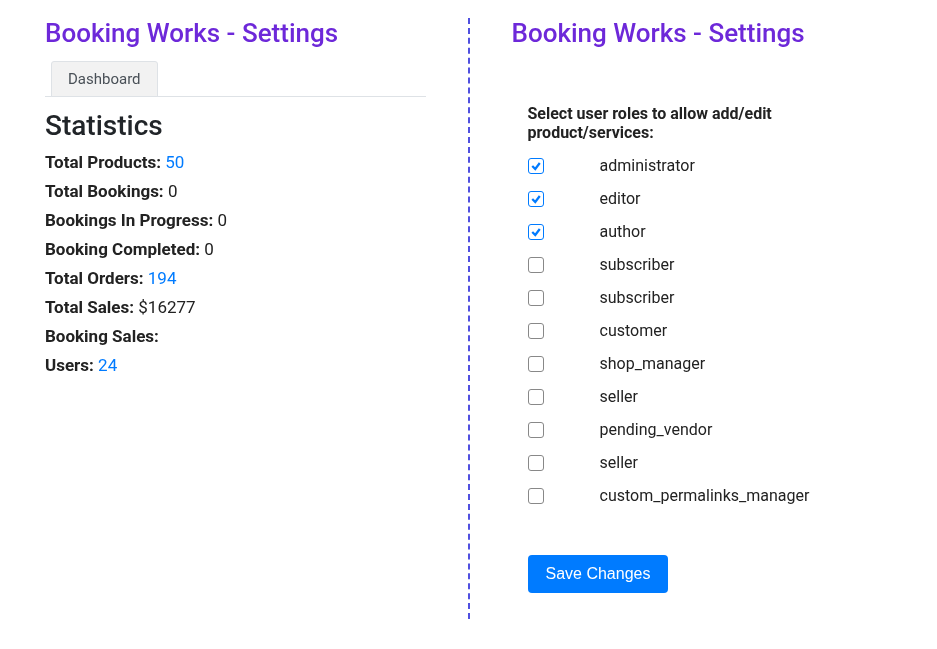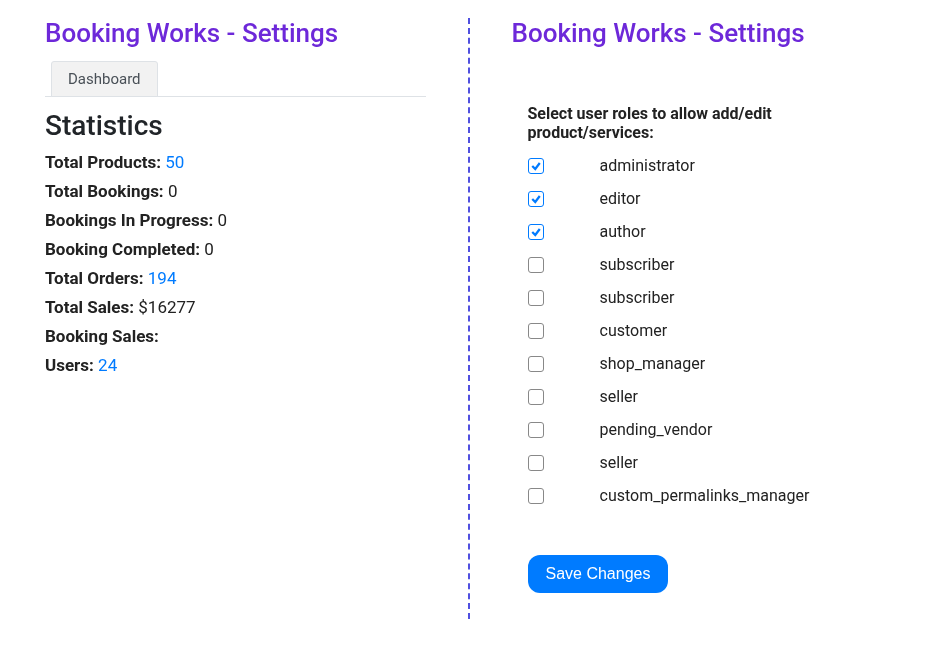--- a/index.html
+++ b/index.html
@@ -126,21 +126,21 @@
       font-size: 16px;
       color: #222;
     }
     .save-btn {
       margin-top: 36px;
       background: #007bff;
       color: #fff;
       border: none;
       padding: 10px 18px;
       font-size: 16px;
-      border-radius: 12px;
+      border-radius: 4px;
       cursor: pointer;
     }
   </style>
 </head>
 <body>
 
 <div class="panel panel-left">
   <h1 class="page-title">Booking Works - Settings</h1>
   <div class="tab-row">
     <div class="tab active-grey">Dashboard</div>

